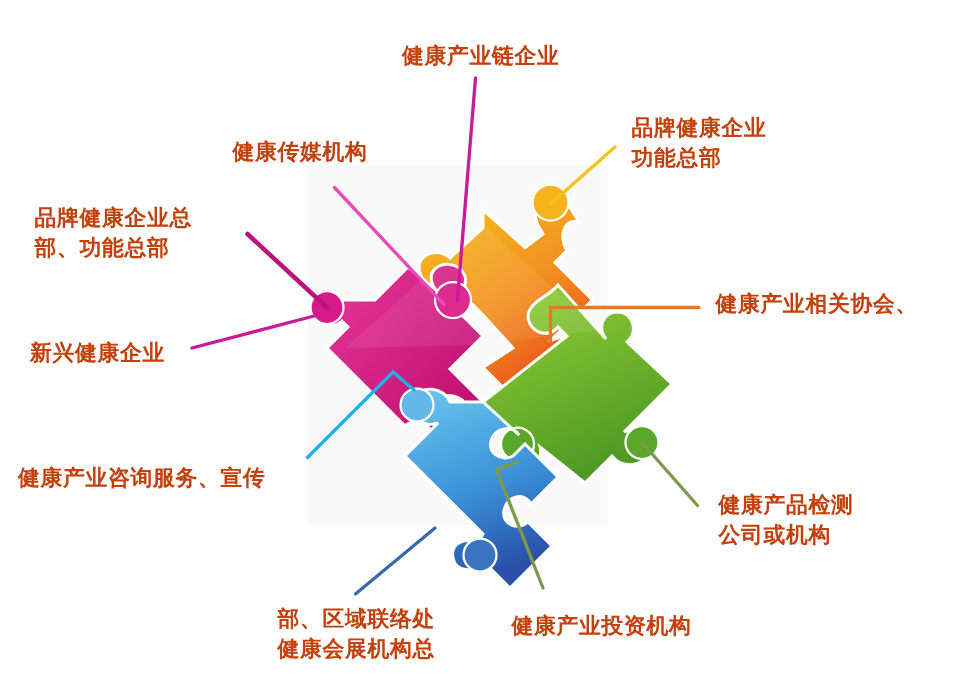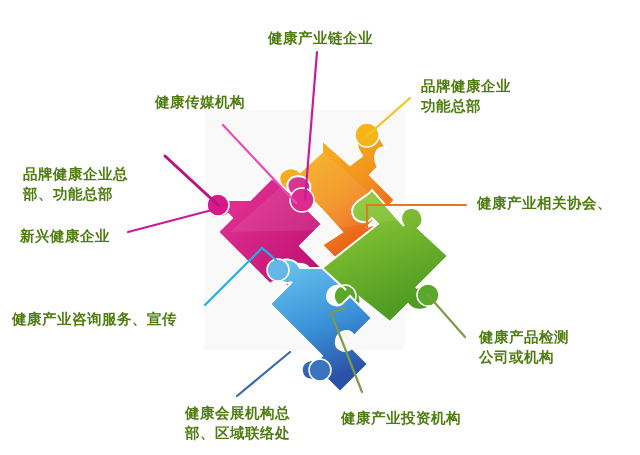--- a/index.html
+++ b/index.html
@@ -1,19 +1,19 @@
 <!DOCTYPE html>
 <html><head>
 <meta charset="utf-8">
 <style>
   html, body { margin:0; padding:0; background:#ffffff; }
   body { width:640px; height:455px; position:relative; overflow:hidden;
          font-family:"DejaVu Sans", "Liberation Sans", sans-serif; }
   #diagram { position:absolute; left:0; top:0; width:640px; height:455px; }
-  .label { position:absolute; font-size:14.5px; line-height:20px; color:#4d7c0f;
+  .label { position:absolute; font-size:14.5px; line-height:20px; color:#c2410c;
            font-weight:bold; white-space:nowrap; letter-spacing:0.5px; }
   .label span { display:block; }
 </style>
 </head>
 <body>
 
 <svg id="diagram" viewBox="0 0 640 455" xmlns="http://www.w3.org/2000/svg">
   <defs>
     <linearGradient id="gMag" x1="0" y1="0" x2="1" y2="1">
       <stop offset="0" stop-color="#e8389a"></stop>
@@ -84,21 +84,21 @@
 
 <div class="label" style="left:421px;top:76px;">
   <span>品牌健康企业</span>
   <span>功能总部</span>
 </div>
 
 <div class="label" style="left:155px;top:92px;">
   <span>健康传媒机构</span>
 </div>
 
-<div class="label" style="left:23px;top:136px;margin-top:28px;">
+<div class="label" style="left:23px;top:136px;">
   <span>品牌健康企业总</span>
   <span>部、功能总部</span>
 </div>
 
 <div class="label" style="left:20px;top:226px;">
   <span>新兴健康企业</span>
 </div>
 
 <div class="label" style="left:477px;top:193px;text-align:right;">
   <span>健康产业相关协会、</span>
@@ -107,19 +107,19 @@
 <div class="label" style="left:12px;top:309px;">
   <span>健康产业咨询服务、宣传</span>
 </div>
 
 <div class="label" style="left:479px;top:327px;">
   <span>健康产品检测</span>
   <span>公司或机构</span>
 </div>
 
 <div class="label" style="left:185px;top:403px;">
+  <span>部、区域联络处</span>
   <span>健康会展机构总</span>
-  <span>部、区域联络处</span>
 </div>
 
 <div class="label" style="left:341px;top:408px;">
   <span>健康产业投资机构</span>
 </div>
 
 </body></html>

